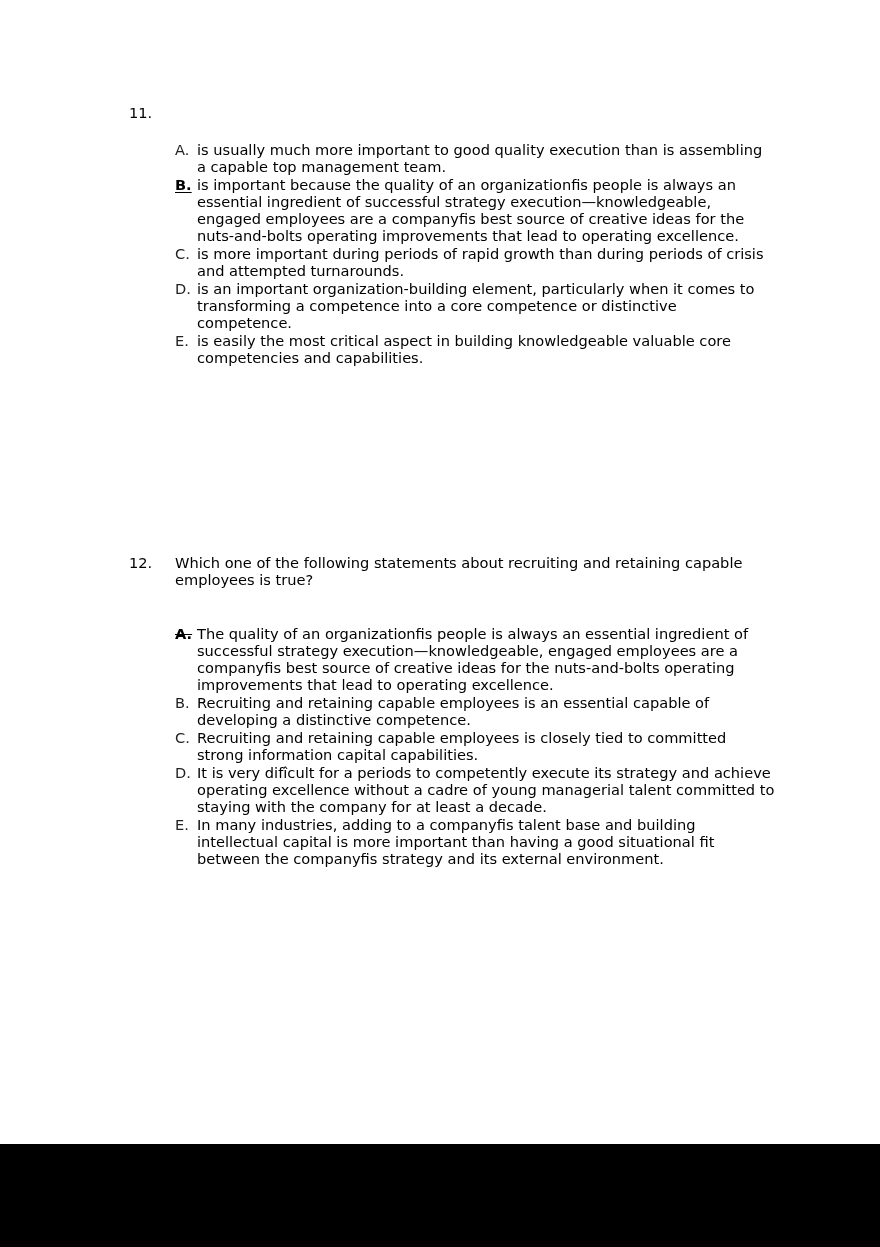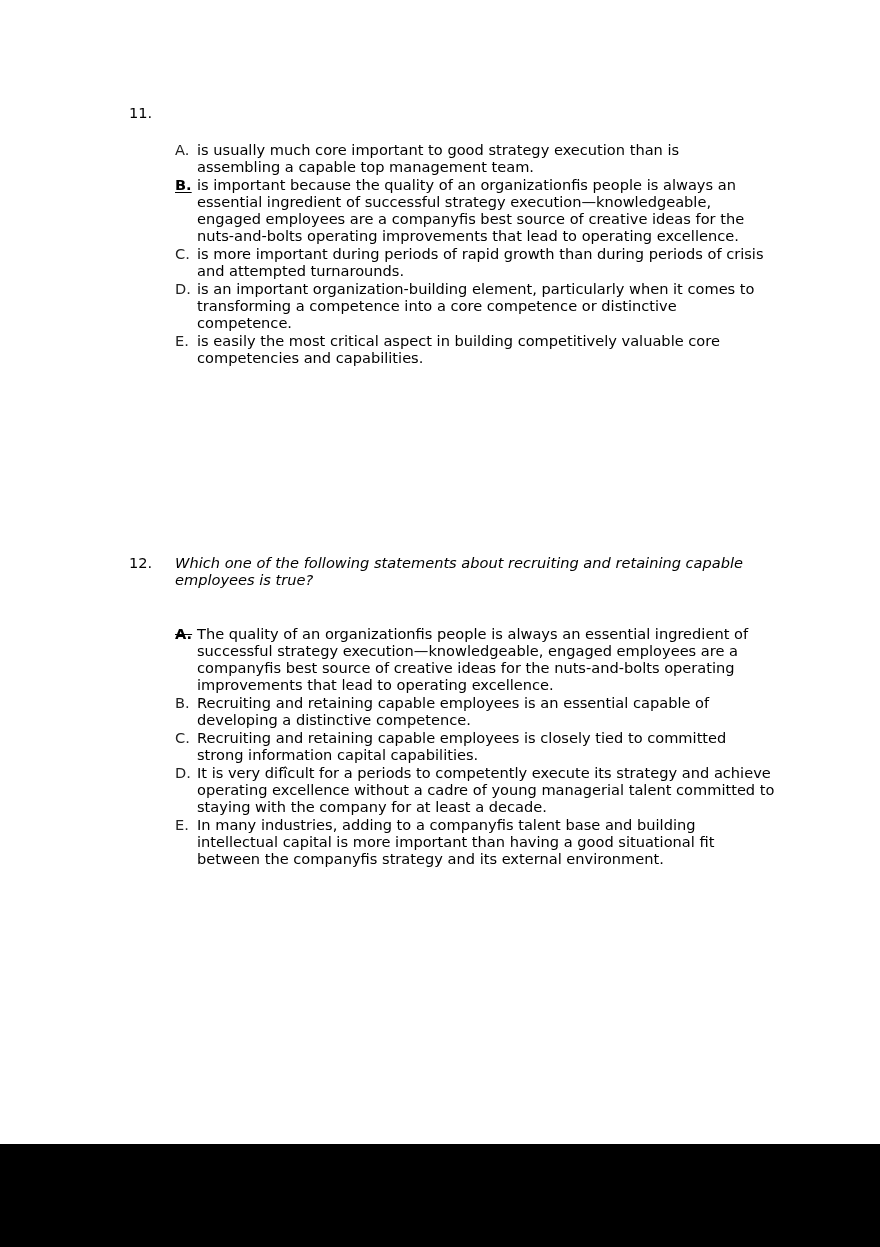--- a/index.html
+++ b/index.html
@@ -88,45 +88,45 @@
 
 <div class="page">
 
   <div class="question" style="top:104px;">
     <div class="q-head">
       <span class="q-num">11.</span>
     </div>
     <div class="options" style="margin-top:37px; width:590px;">
       <div class="option">
         <span class="opt-letter">A.</span>
-        <span class="opt-text">is usually much core important to good strategy execution than is assembling a capable top management team.</span>
+        <span class="opt-text">is usually much more important to good quality execution than is assembling a capable top management team.</span>
       </div>
       <div class="option">
         <span class="opt-letter answer-underline">B.</span>
         <span class="opt-text">is important because the quality of an organizationfis people is always an essential ingredient of successful strategy execution—knowledgeable, engaged employees are a companyfis best source of creative ideas for the nuts-and-bolts operating improvements that lead to operating excellence.</span>
       </div>
       <div class="option">
         <span class="opt-letter">C.</span>
         <span class="opt-text">is more important during periods of rapid growth than during periods of crisis and attempted turnarounds.</span>
       </div>
       <div class="option">
         <span class="opt-letter">D.</span>
         <span class="opt-text">is an important organization-building element, particularly when it comes to transforming a competence into a core competence or distinctive competence.</span>
       </div>
       <div class="option">
         <span class="opt-letter">E.</span>
-        <span class="opt-text">is easily the most critical aspect in building competitively valuable core competencies and capabilities.</span>
+        <span class="opt-text">is easily the most critical aspect in building knowledgeable valuable core competencies and capabilities.</span>
       </div>
     </div>
   </div>
 
   <div class="question" style="top:509px;margin-top:45px;">
     <div class="q-head">
       <span class="q-num">12.</span>
-      <div class="q-text" style="width:570px;font-style:italic;">Which one of the following statements about recruiting and retaining capable employees is true?</div>
+      <div class="q-text" style="width:570px;">Which one of the following statements about recruiting and retaining capable employees is true?</div>
     </div>
     <div class="options" style="margin-top:37px; width:600px;">
       <div class="option">
         <span class="opt-letter answer-strike">A.</span>
         <span class="opt-text">The quality of an organizationfis people is always an essential ingredient of successful strategy execution—knowledgeable, engaged employees are a companyfis best source of creative ideas for the nuts-and-bolts operating improvements that lead to operating excellence.</span>
       </div>
       <div class="option">
         <span class="opt-letter">B.</span>
         <span class="opt-text">Recruiting and retaining capable employees is an essential capable of developing a distinctive competence.</span>
       </div>

